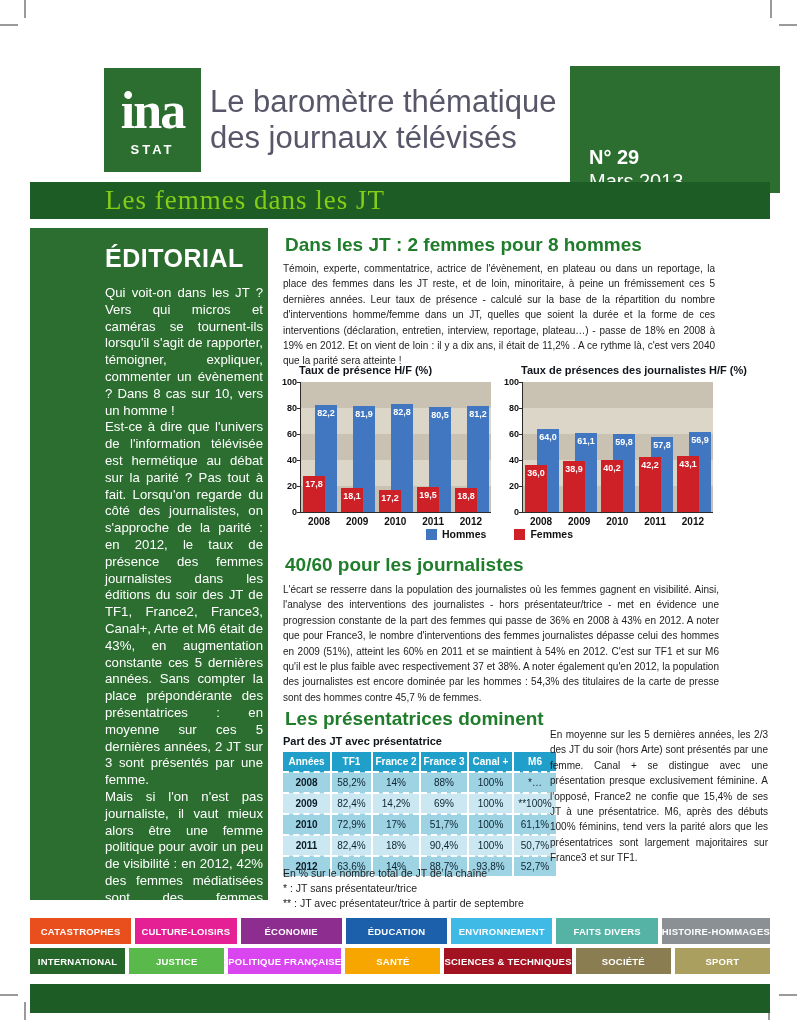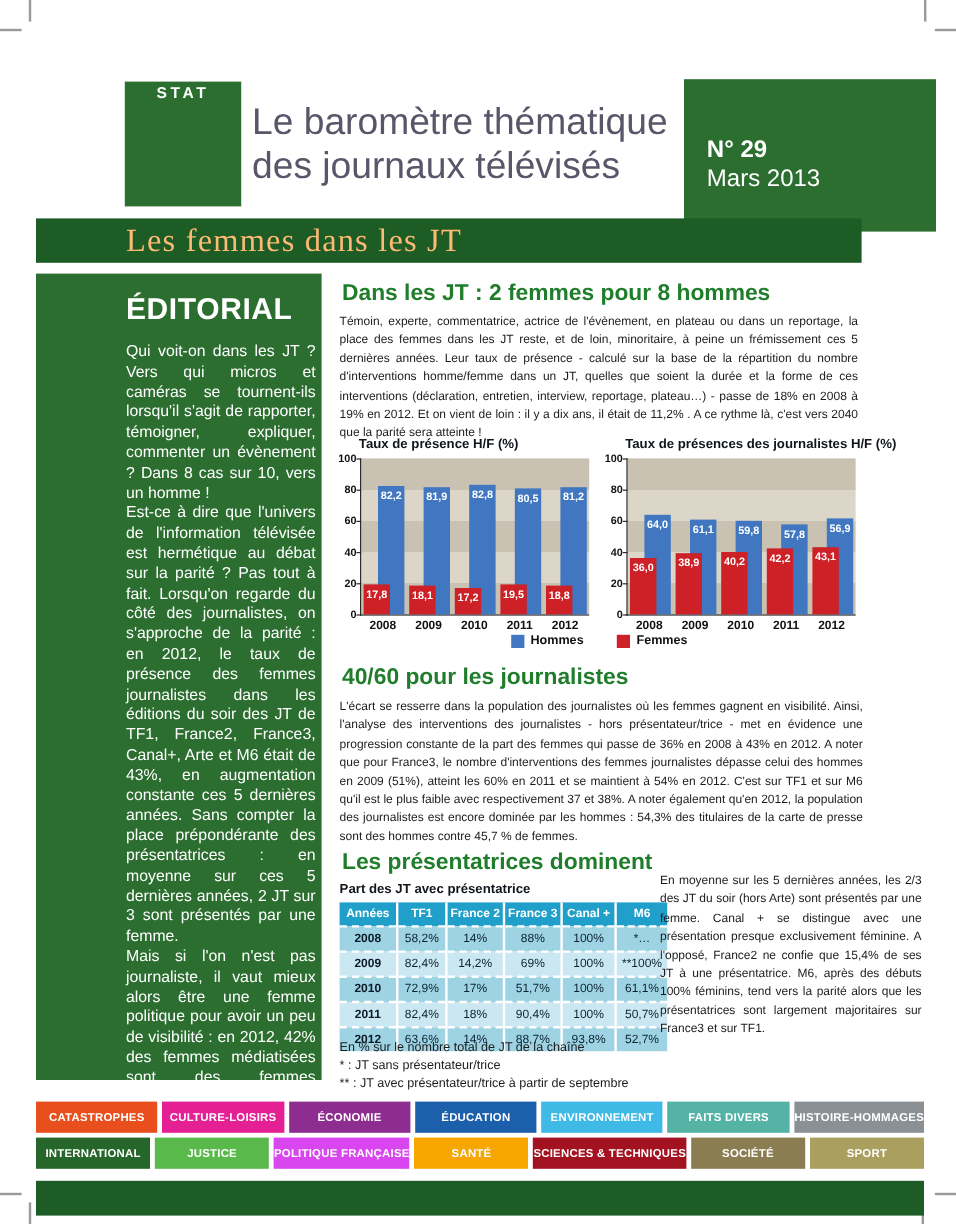--- a/index.html
+++ b/index.html
@@ -7,26 +7,26 @@
   #page{position:relative;width:797px;height:1024px;background:#fff;overflow:hidden;}
 
   
   .crop{position:absolute;background:#9a9a9a;}
 
   
   #ina-box{position:absolute;left:104px;top:68px;width:97px;height:104px;background:#2b6e2f;color:#fff;text-align:center;}
   #ina-name{font-family:"Liberation Serif",serif;font-weight:bold;font-size:52px;line-height:58px;margin-top:14px;letter-spacing:-2px;}
   #ina-sub{font-size:13px;font-weight:bold;letter-spacing:3px;margin-top:2px;}
   #masthead-title{position:absolute;left:210px;top:84px;font-size:31px;line-height:36px;color:#585769;}
-  #issue-box{position:absolute;left:570px;top:66px;width:210px;height:127px;background:#2b6e2f;color:#fff;box-sizing:border-box;padding:47px 0 0 19px;}
+  #issue-box{position:absolute;left:570px;top:66px;width:210px;height:127px;background:#2b6e2f;color:#fff;box-sizing:border-box;padding:79px 0 0 19px;}
   #issue-number{font-size:20px;font-weight:bold;line-height:24px;}
   #issue-date{font-size:20px;line-height:24px;}
 
   
-  #banner{position:absolute;left:30px;top:182px;width:688px;height:37px;background:#1e5c25;color:#fdba74;}
+  #banner{position:absolute;left:30px;top:182px;width:740px;height:37px;background:#1e5c25;color:#84cc16;}
   #banner .t{font-family:"Liberation Serif",serif;font-size:27px;line-height:36px;padding-left:75px;letter-spacing:1px;}
 
   
   #editorial{position:absolute;left:30px;top:228px;width:238px;height:672px;background:#2b6e2f;color:#fff;box-sizing:border-box;padding:16px 5px 0 75px;}
   #editorial h1{font-size:25px;letter-spacing:.5px;margin:0 0 12px 0;font-weight:bold;}
   #editorial p{margin:0;font-size:13.2px;line-height:16.8px;text-align:justify;}
 
   
   .h2{position:absolute;color:#1f7d2b;font-size:19px;font-weight:bold;}
   .bodytext{position:absolute;font-size:10px;line-height:15.4px;color:#1c1c1c;text-align:justify;}
@@ -63,40 +63,41 @@
   #tbl th:nth-child(2),#tbl td:nth-child(2){width:39px;}
   #tbl th:nth-child(3),#tbl td:nth-child(3){width:46px;}
   #tbl th:nth-child(4),#tbl td:nth-child(4){width:46px;}
   #tbl th:nth-child(5),#tbl td:nth-child(5){width:43px;}
   #tbl th:nth-child(6),#tbl td:nth-child(6){width:42px;border-right:none;}
   #notes{position:absolute;left:283px;top:866px;font-size:10.5px;color:#1c1c1c;}
   #notes div{line-height:15px;}
 
   
   .btn-row{position:absolute;left:30px;width:740px;display:flex;gap:4px;}
-  #btn-row-0{top:918px;}
+  #btn-row-0{top:918px;justify-content:center;}
   #btn-row-1{top:948px;}
   .cat-btn{flex:1 1 0;height:26px;display:flex;align-items:center;justify-content:center;color:#fff;font-size:9.5px;font-weight:bold;letter-spacing:.2px;white-space:nowrap;}
   #footer-band{position:absolute;left:30px;top:984px;width:740px;height:29px;background:#1e5c25;}
 </style>
 </head>
 <body>
 
 <div id="page">
 
   <div class="crop" style="left:24px;top:0;width:2px;height:18px;"></div>
   <div class="crop" style="left:0;top:24px;width:18px;height:2px;"></div>
   <div class="crop" style="left:770px;top:0;width:2px;height:18px;"></div>
   <div class="crop" style="left:779px;top:24px;width:18px;height:2px;"></div>
   <div class="crop" style="left:0;top:994px;width:18px;height:2px;"></div>
   <div class="crop" style="left:24px;top:1002px;width:2px;height:18px;"></div>
   <div class="crop" style="left:779px;top:994px;width:18px;height:2px;"></div>
   <div class="crop" style="left:768px;top:1002px;width:2px;height:18px;"></div>
 
   <div id="ina-box">
+    <div id="ina-name">ina</div>
     <div id="ina-sub">STAT</div>
   </div>
   <div id="masthead-title">
     <div>Le baromètre thématique</div>
     <div>des journaux télévisés</div>
   </div>
   <div id="issue-box">
     <div id="issue-number">N° 29</div>
     <div id="issue-date">Mars 2013</div>
   </div>
@@ -127,21 +128,21 @@
         <span class="ytick" style="top: 73px;">40</span>
         <span class="ymark" style="top: 78px;"></span>
         <span class="ytick" style="top: 47px;">60</span>
         <span class="ymark" style="top: 52px;"></span>
         <span class="ytick" style="top: 21px;">80</span>
         <span class="ymark" style="top: 26px;"></span>
         <span class="ytick" style="top: -5px;">100</span>
         <span class="ymark" style="top: 0px;"></span>
         <div class="groups">
           <div class="group">
-            <div class="bar s0" style="height: 25px; background: rgb(205, 32, 39);">
+            <div class="bar s0" style="height: 36px; background: rgb(205, 32, 39);">
               <span class="bar-label">17,8</span>
             </div>
             <div class="bar s1" style="height: 106.86px; background: rgb(64, 119, 192);">
               <span class="bar-label">82,2</span>
             </div>
           </div>
           <div class="group">
             <div class="bar s0" style="height: 23.53px; background: rgb(205, 32, 39);">
               <span class="bar-label">18,1</span>
             </div>

